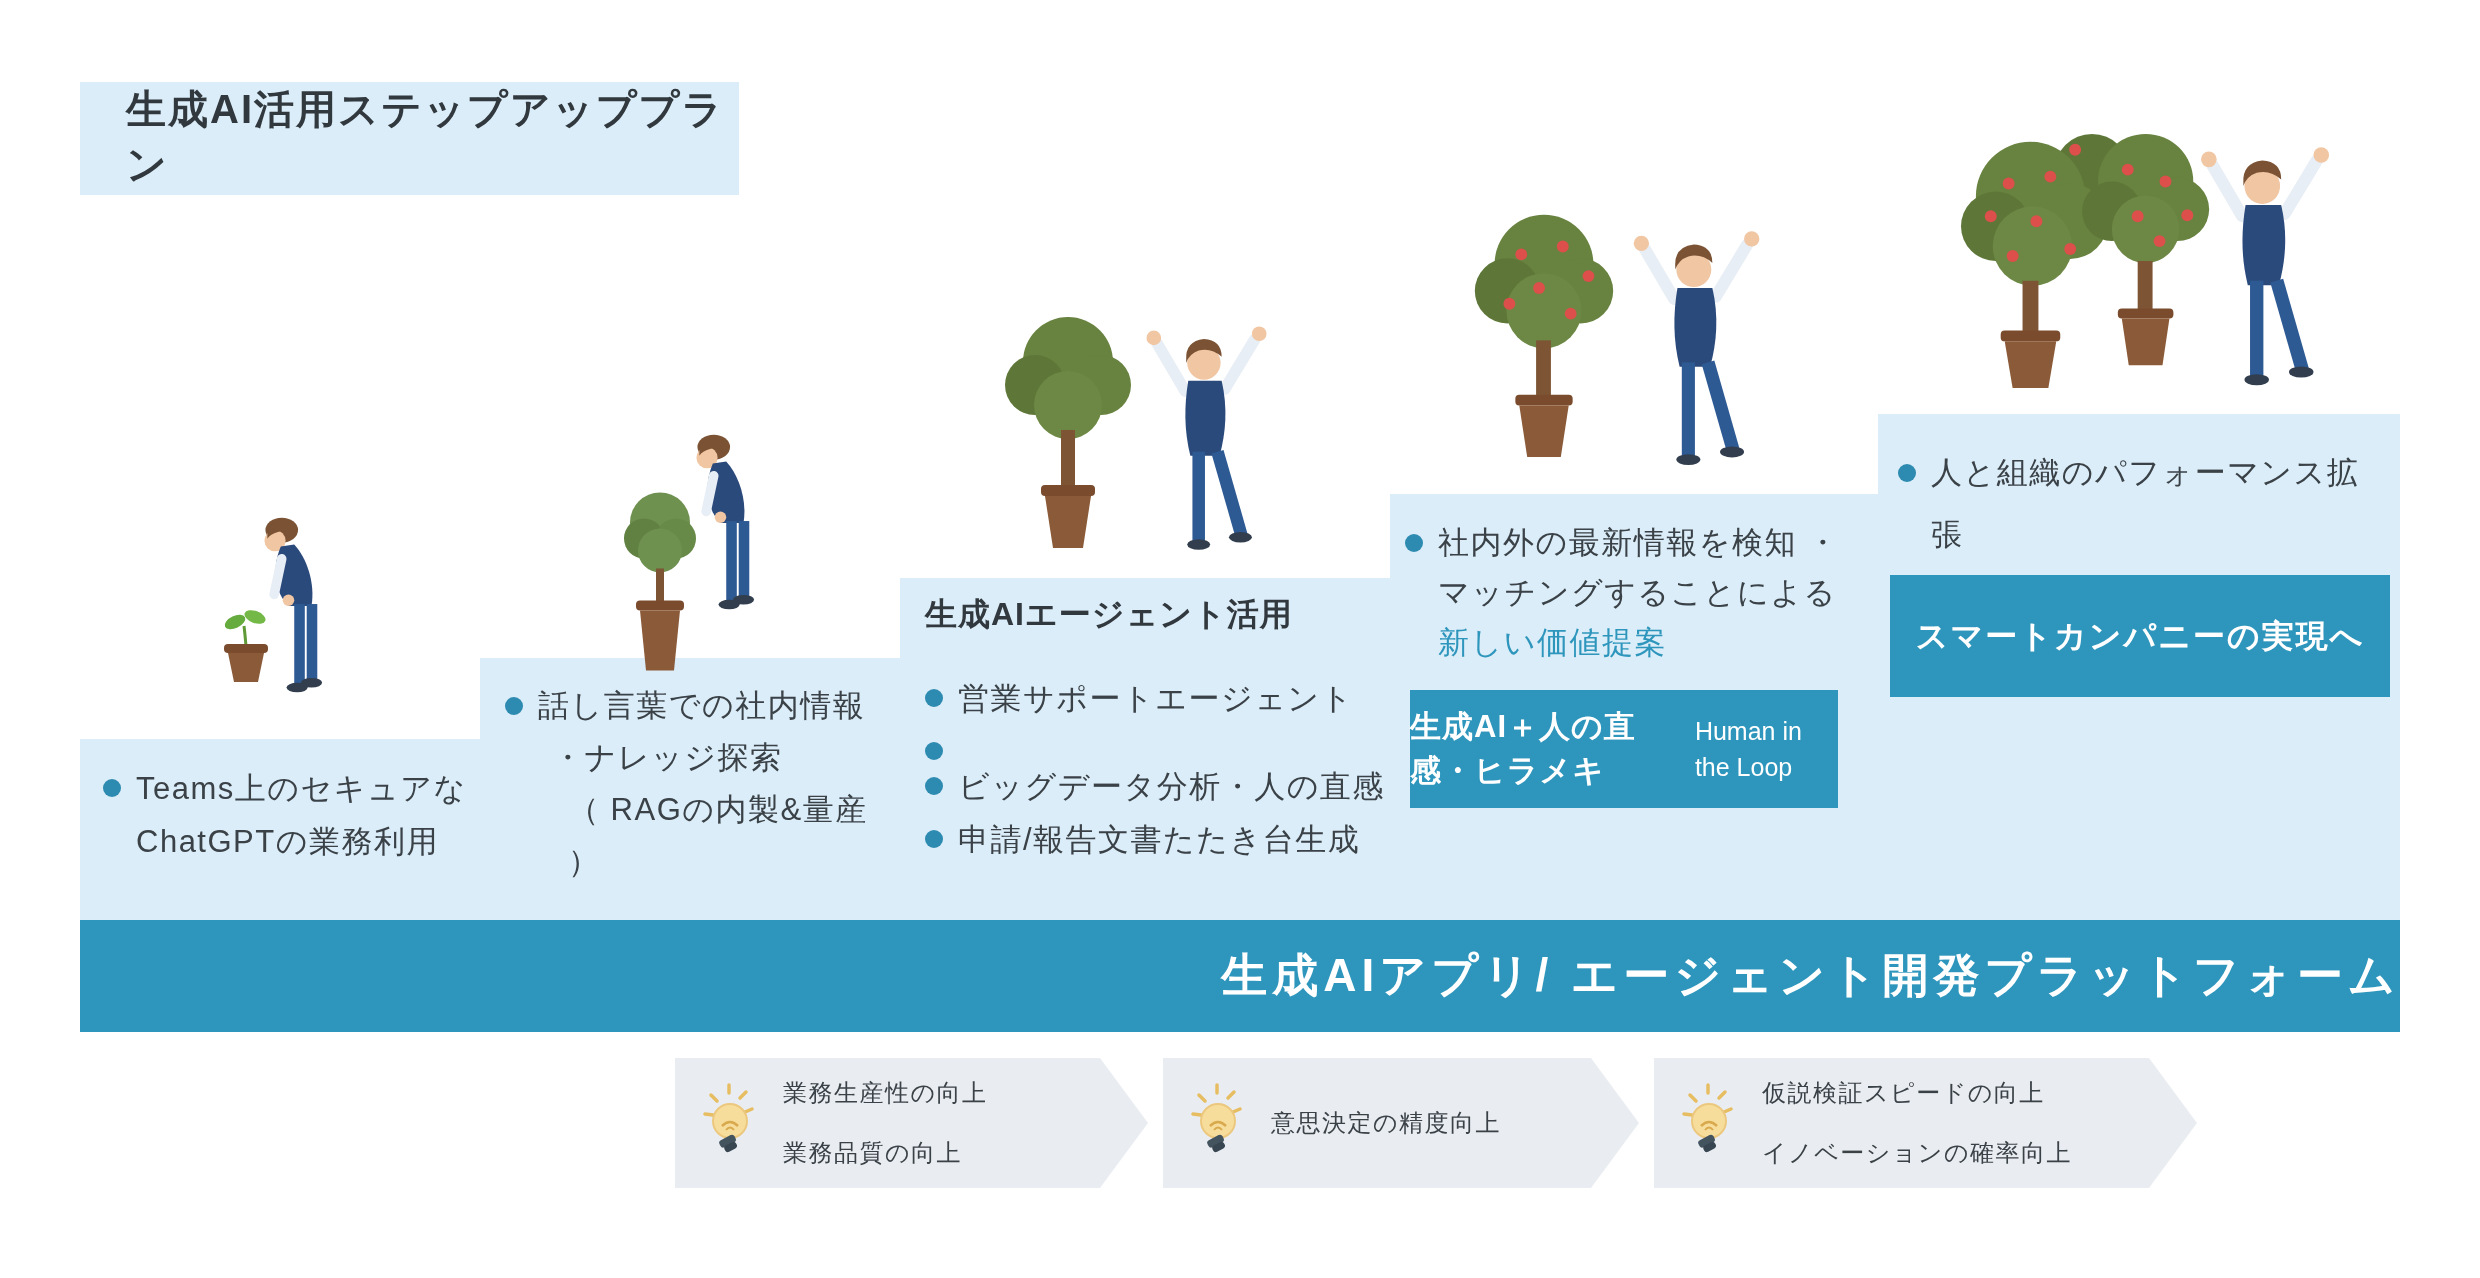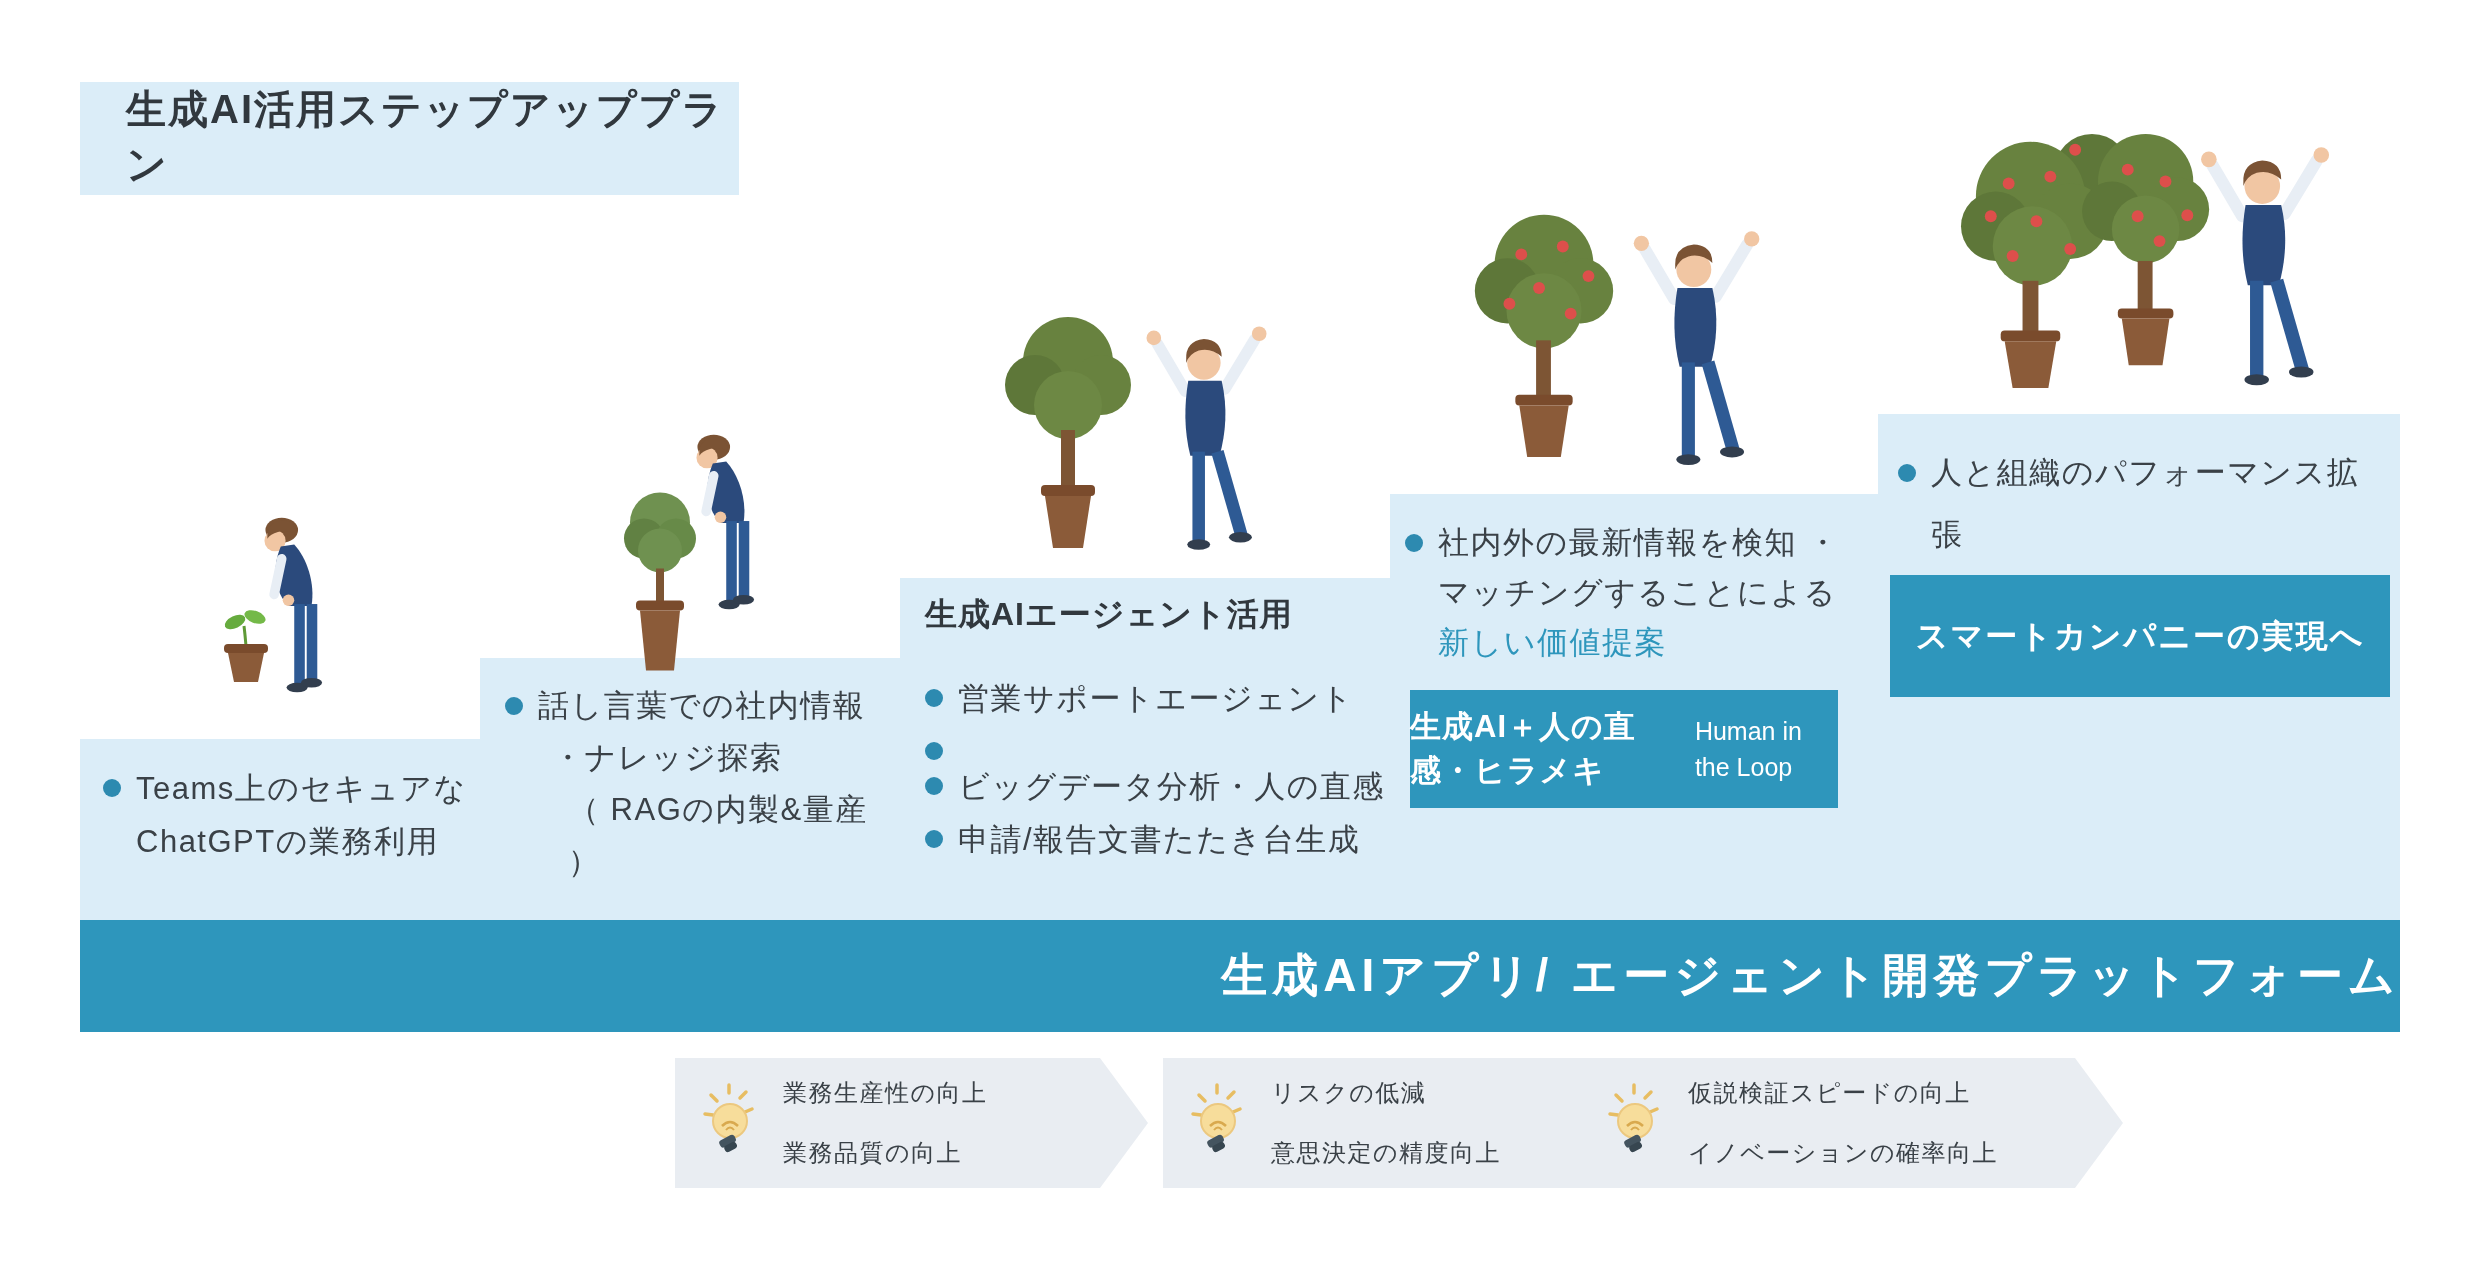--- a/index.html
+++ b/index.html
@@ -307,25 +307,24 @@
     <div class="lines">
       <div>業務生産性の向上</div>
       <div>業務品質の向上</div>
     </div>
   </div>
   <div class="benefit" style="left:1163px;width:476px">
     <svg style="width:64px;height:84px;flex:none">
         <use href="#icon-bulb"></use>
       </svg>
     <div class="lines">
-      <div>リスクの低減</div>
       <div>意思決定の精度向上</div>
     </div>
   </div>
-  <div class="benefit" style="left:1580px;width:543px">
+  <div class="benefit" style="left:1654px;width:543px">
     <svg style="width:64px;height:84px;flex:none">
         <use href="#icon-bulb"></use>
       </svg>
     <div class="lines">
       <div>仮説検証スピードの向上</div>
       <div>イノベーションの確率向上</div>
     </div>
   </div>
 
 </div>

